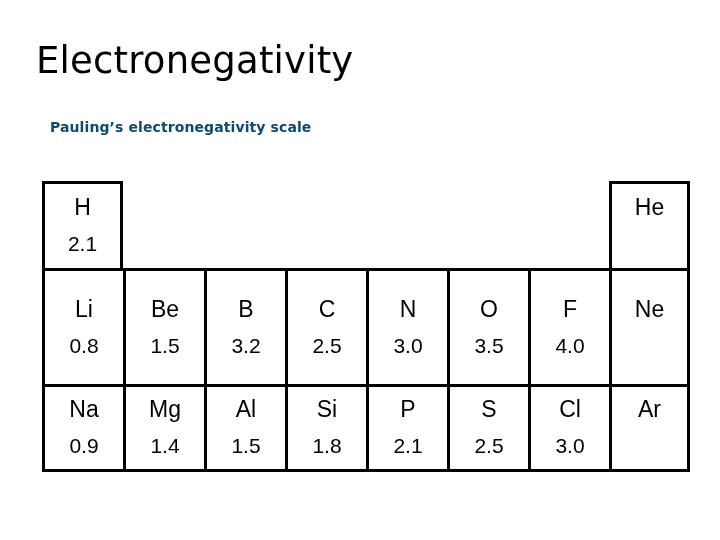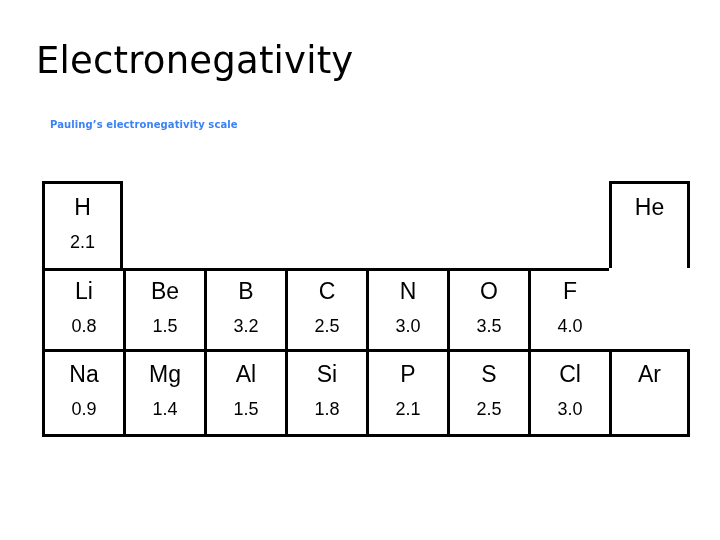--- a/index.html
+++ b/index.html
@@ -28,43 +28,43 @@
     letter-spacing: 0.2px;
     color: #000000;
     white-space: nowrap;
   }
 
   #slide-subtitle {
     position: absolute;
     left: 50px;
     top: 119px;
     font-family: "DejaVu Sans", sans-serif;
-    font-size: 10px;
+    font-size: 14px;
     font-weight: 700;
     letter-spacing: 0.1px;
-    color: #3b82f6;
+    color: #0c4a6e;
     white-space: nowrap;
   }
 
   
   #periodic-table {
     position: absolute;
     left: 42px;
     top: 181px;
     width: 648px;
     height: 263px;
   }
 
   .table-row {
     display: flex;
     width: 648px;
     box-sizing: border-box;
   }
   .row-1 { height: 87px; }
-  .row-2 { height: 81px; align-items: flex-end; }
+  .row-2 { height: 116px; align-items: flex-end; }
   .row-3 { height: 88px; }
 
   .cell {
     width: 81px;
     height: 100%;
     box-sizing: border-box;
     position: relative;
     display: flex;
     flex-direction: column;
     align-items: center;
@@ -91,21 +91,21 @@
   .symbol {
     font-family: "Liberation Sans", sans-serif;
     font-size: 23px;
     font-weight: 400;
     line-height: 1;
     color: #000000;
     margin-bottom: 14px;
   }
   .value {
     font-family: "Liberation Sans", sans-serif;
-    font-size: 18px;
+    font-size: 21px;
     font-weight: 400;
     line-height: 1;
     color: #000000;
     min-height: 23px;
   }
   
   .cell.no-value .value { visibility: hidden; }
 </style>
 </head>
 <body>
@@ -153,20 +153,24 @@
         <div class="value">3.0</div>
       </div>
       <div class="cell filled">
         <div class="symbol">O</div>
         <div class="value">3.5</div>
       </div>
       <div class="cell filled">
         <div class="symbol">F</div>
         <div class="value">4.0</div>
       </div>
+      <div class="cell filled no-value edge-right">
+        <div class="symbol">Ne</div>
+        <div class="value"></div>
+      </div>
     </div>
     <div class="table-row row-3">
       <div class="cell filled edge-bottom">
         <div class="symbol">Na</div>
         <div class="value">0.9</div>
       </div>
       <div class="cell filled edge-bottom">
         <div class="symbol">Mg</div>
         <div class="value">1.4</div>
       </div>

